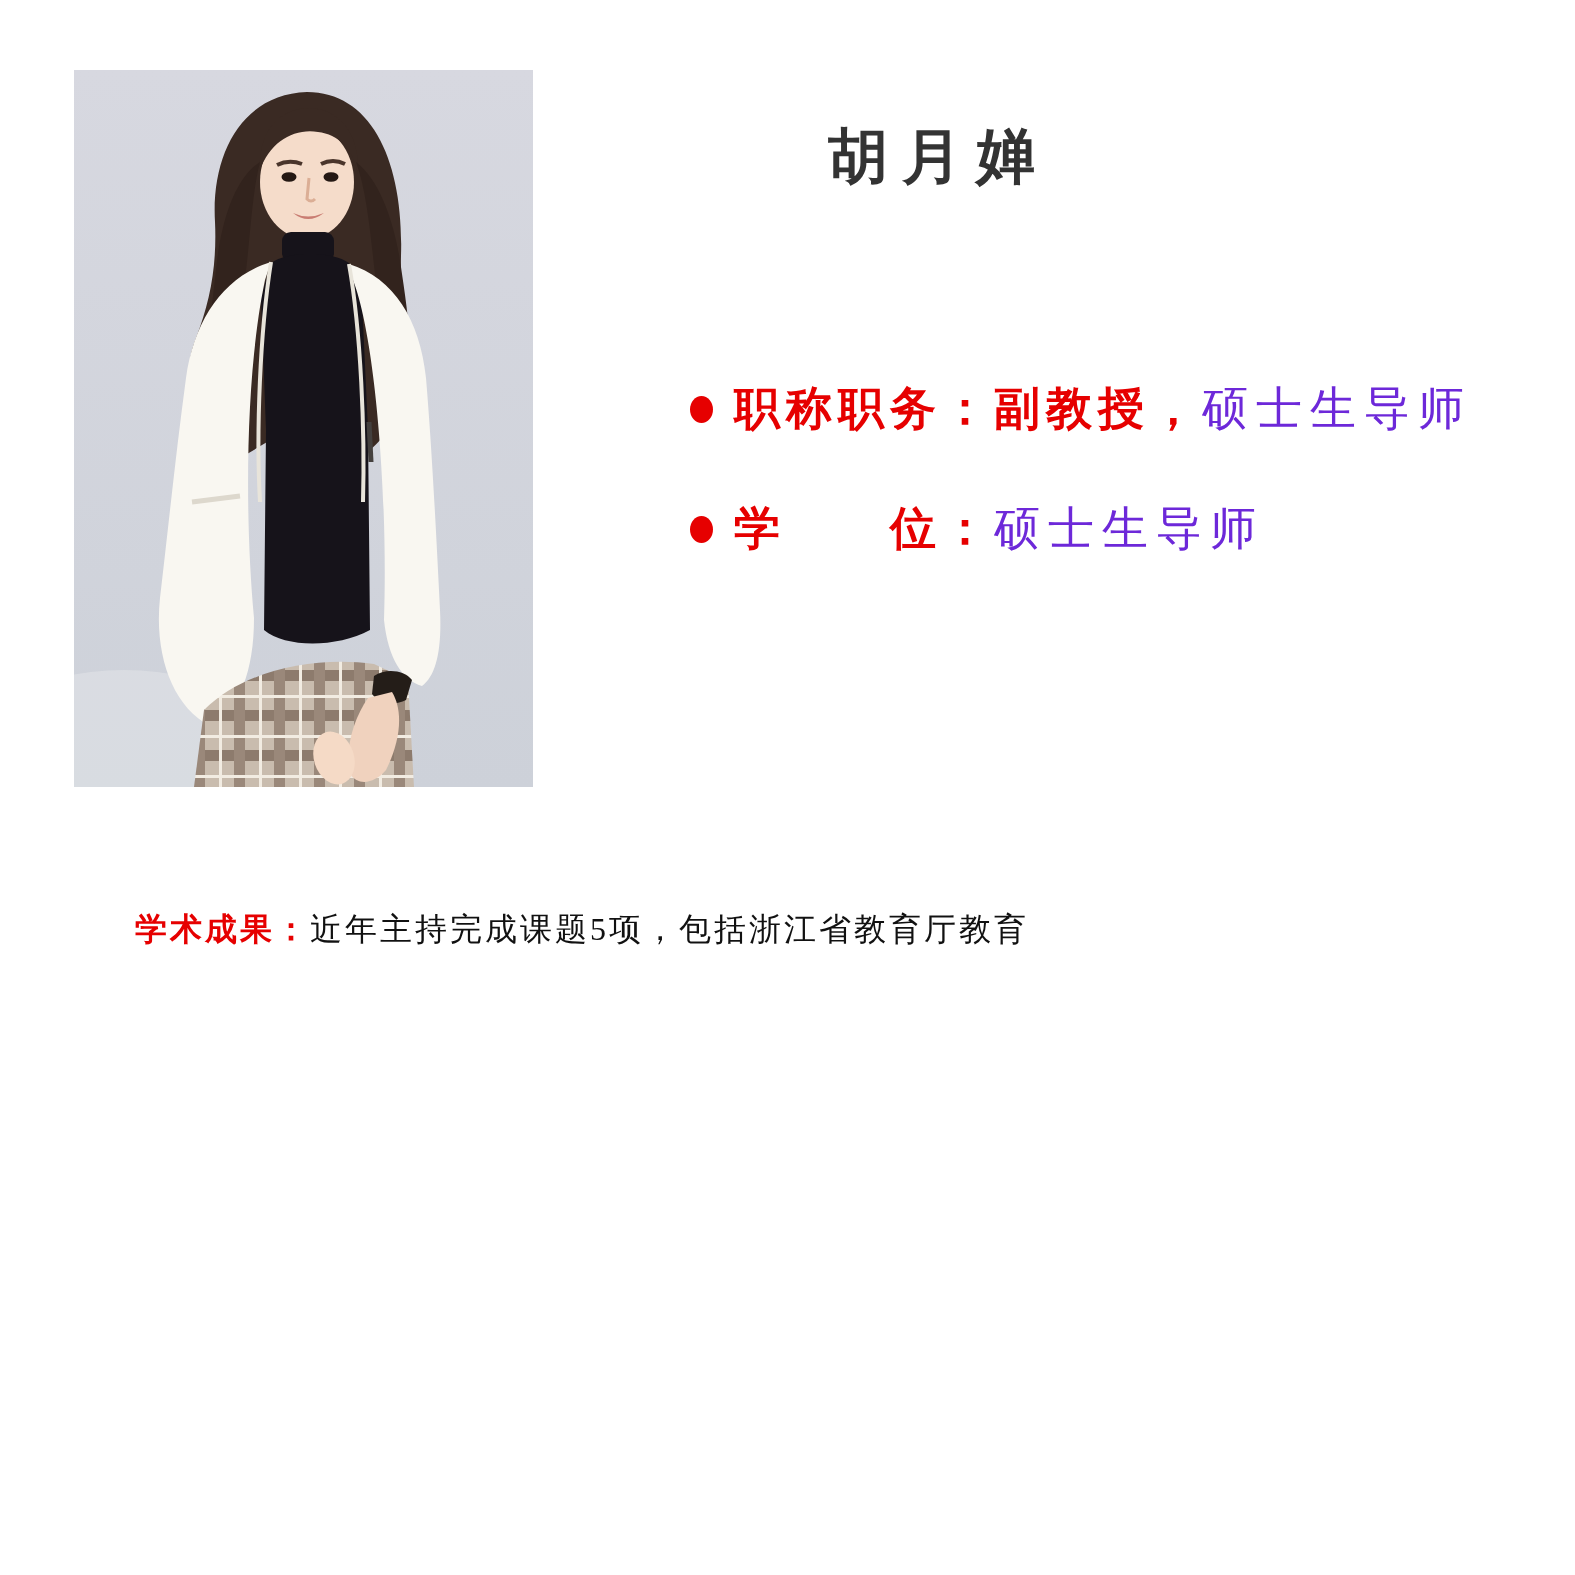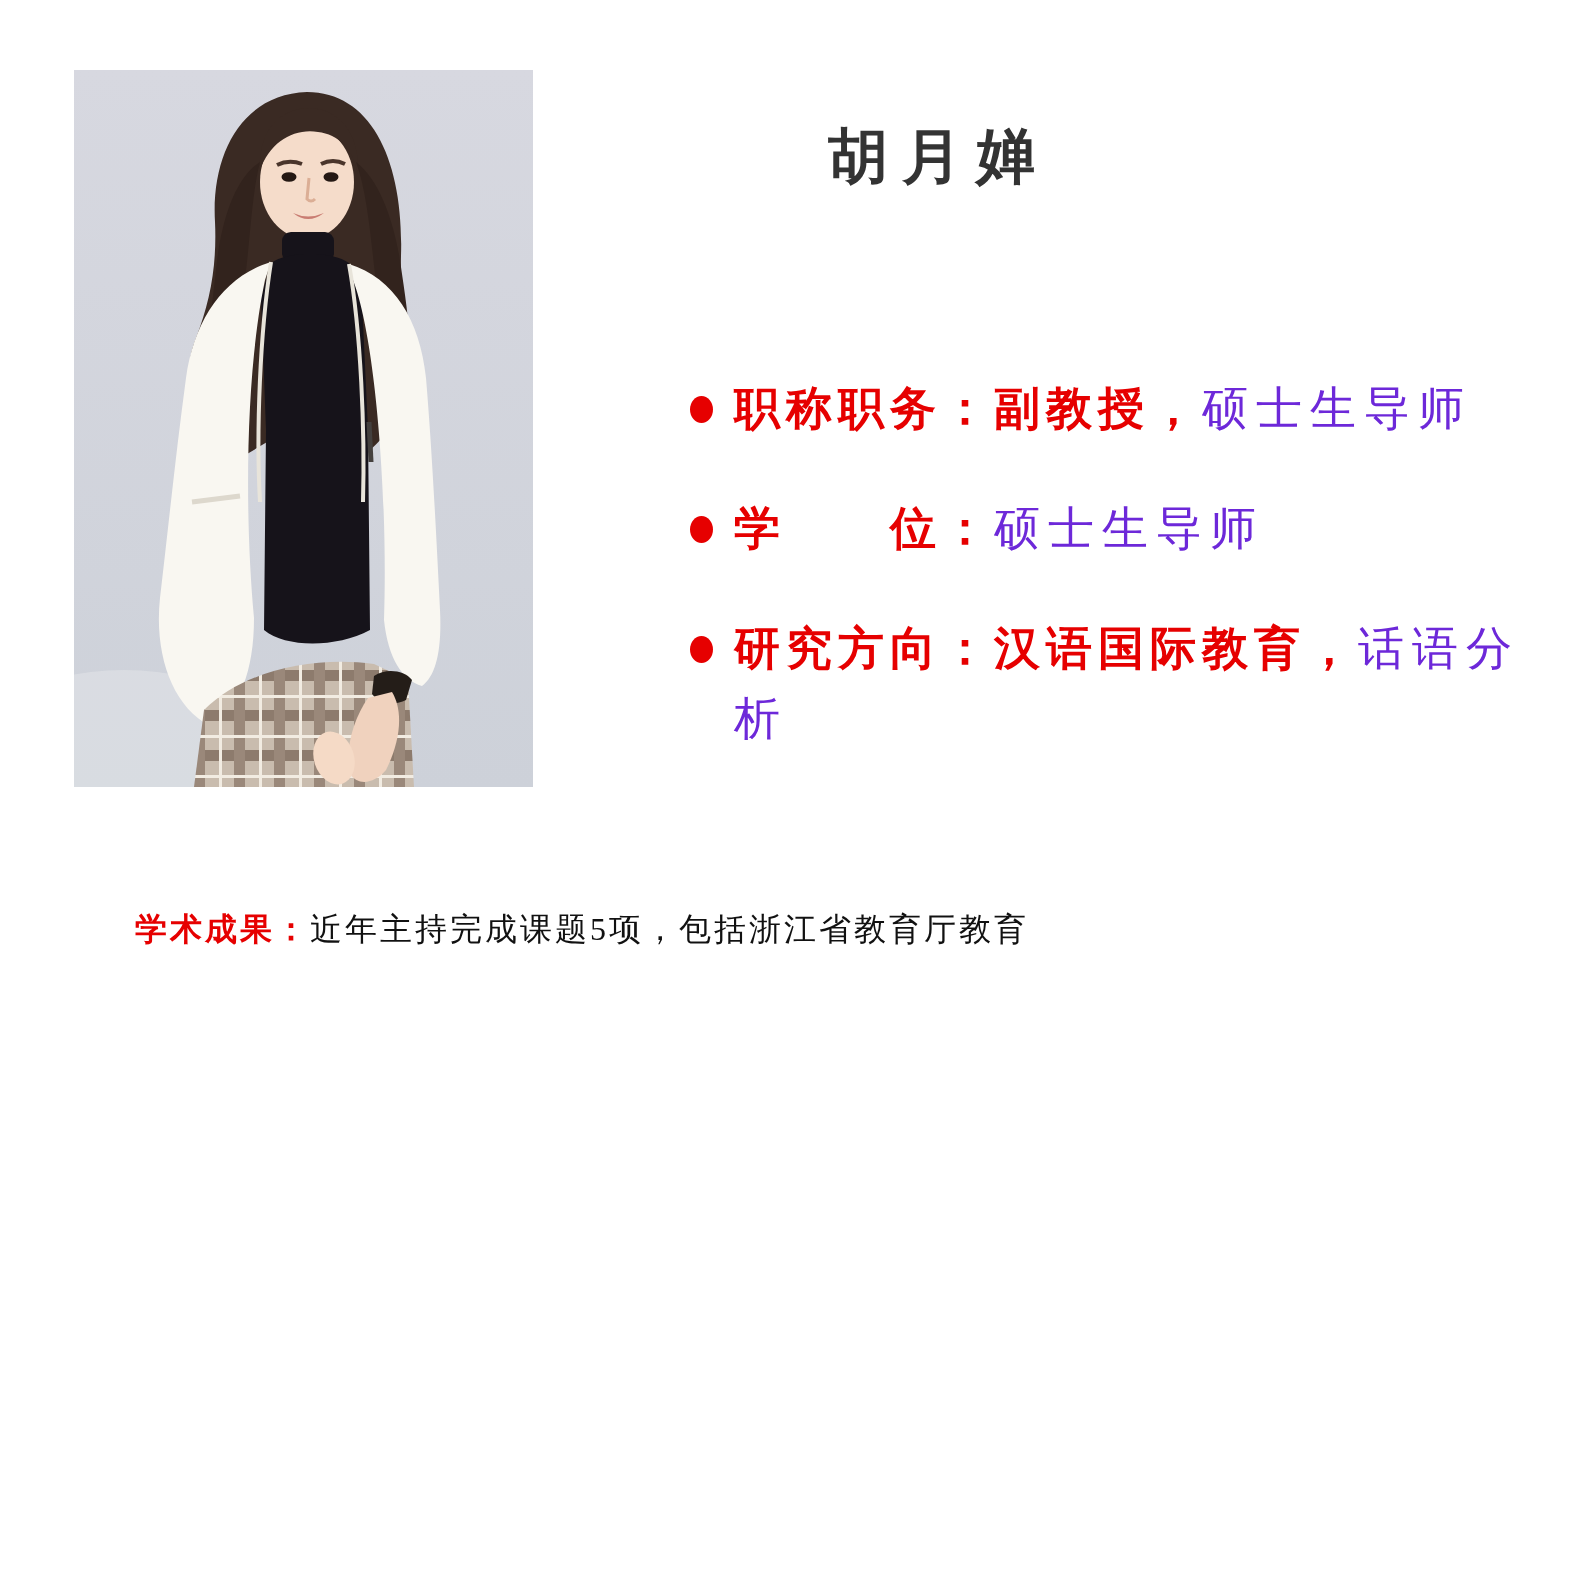--- a/index.html
+++ b/index.html
@@ -145,25 +145,20 @@
     <li class="bullet">
       <span class="dot"></span>
       <span class="red-label">职称职务：副教授，</span><span class="gray-val">硕士生导师</span>
     </li>
 
     <li class="bullet">
       <span class="dot"></span>
       <span class="red-label">学　　位：</span><span class="gray-val">硕士生导师</span>
     </li>
 
-    <li class="bullet">
-      <span class="dot"></span>
-      <span class="red-label">研究方向：汉语国际教育，</span><span class="gray-val">话语分</span><br>
-      <span class="gray-val">析</span>
-    </li>
 
   </ul>
 
   <div class="details">
 
     <div class="dline">
       <span class="red-label">学术成果：</span><span>近年主持完成课题5项，包括浙江省教育厅教育</span>
     </div>
 
 

